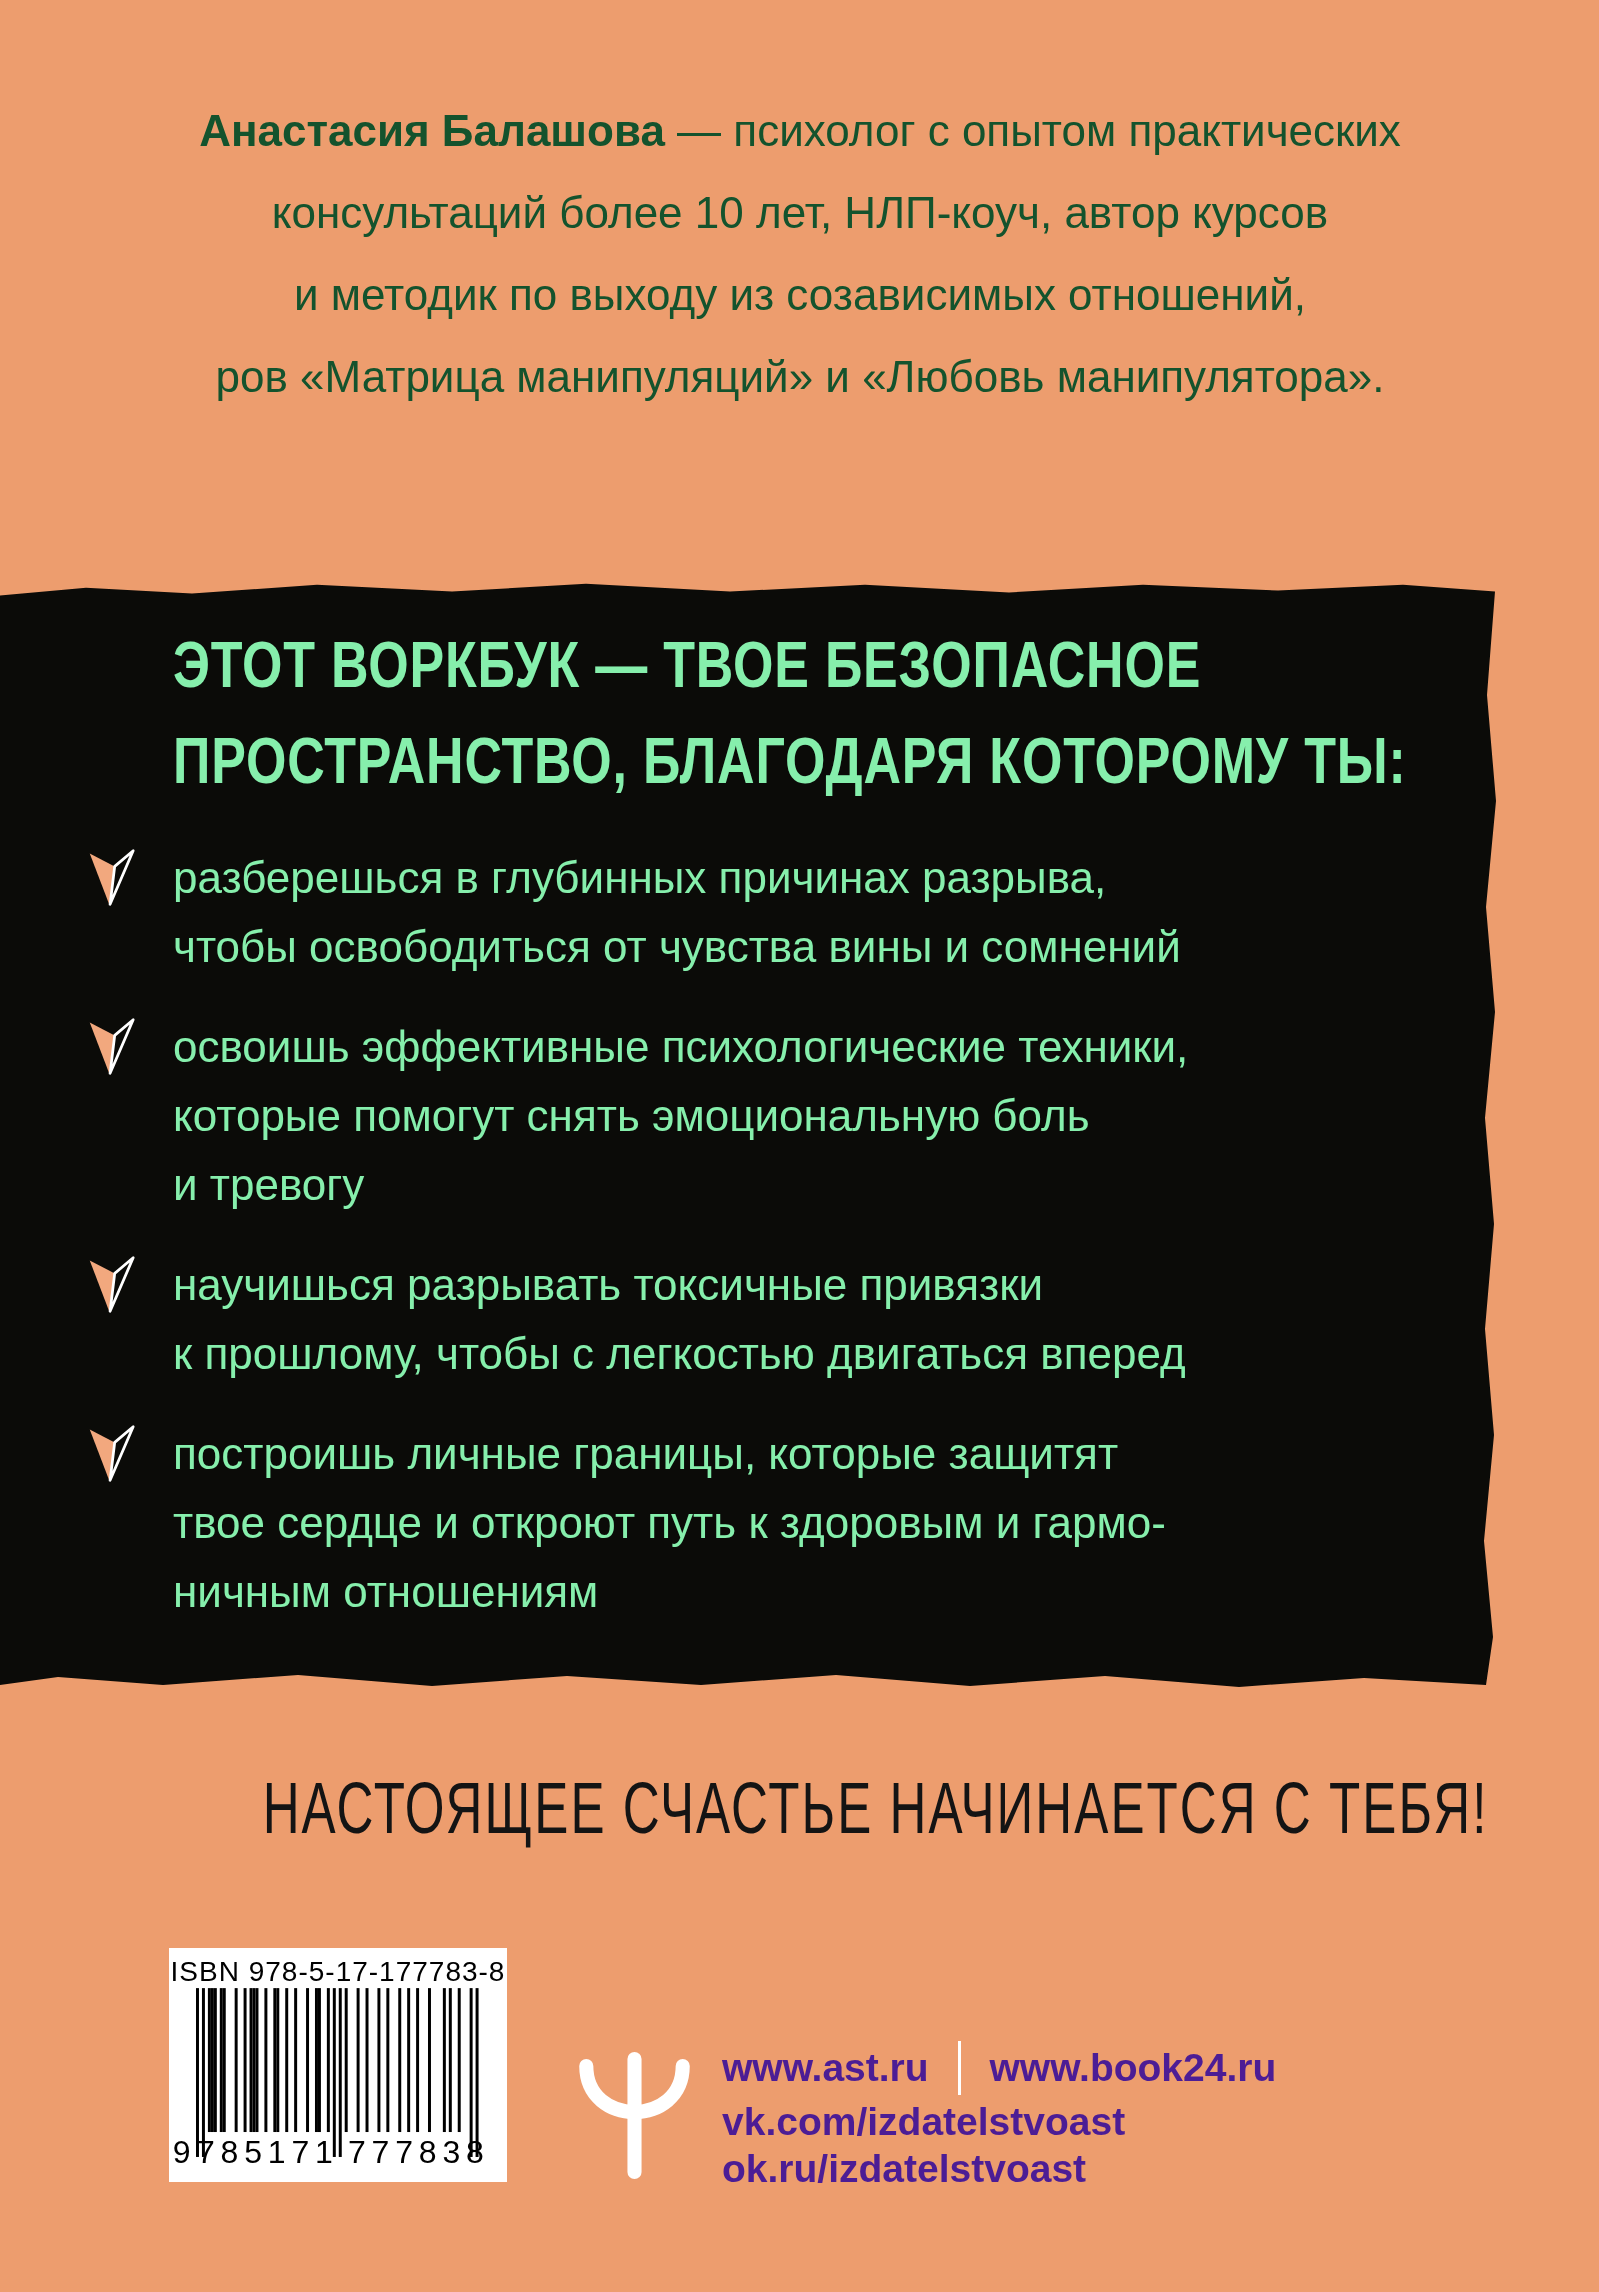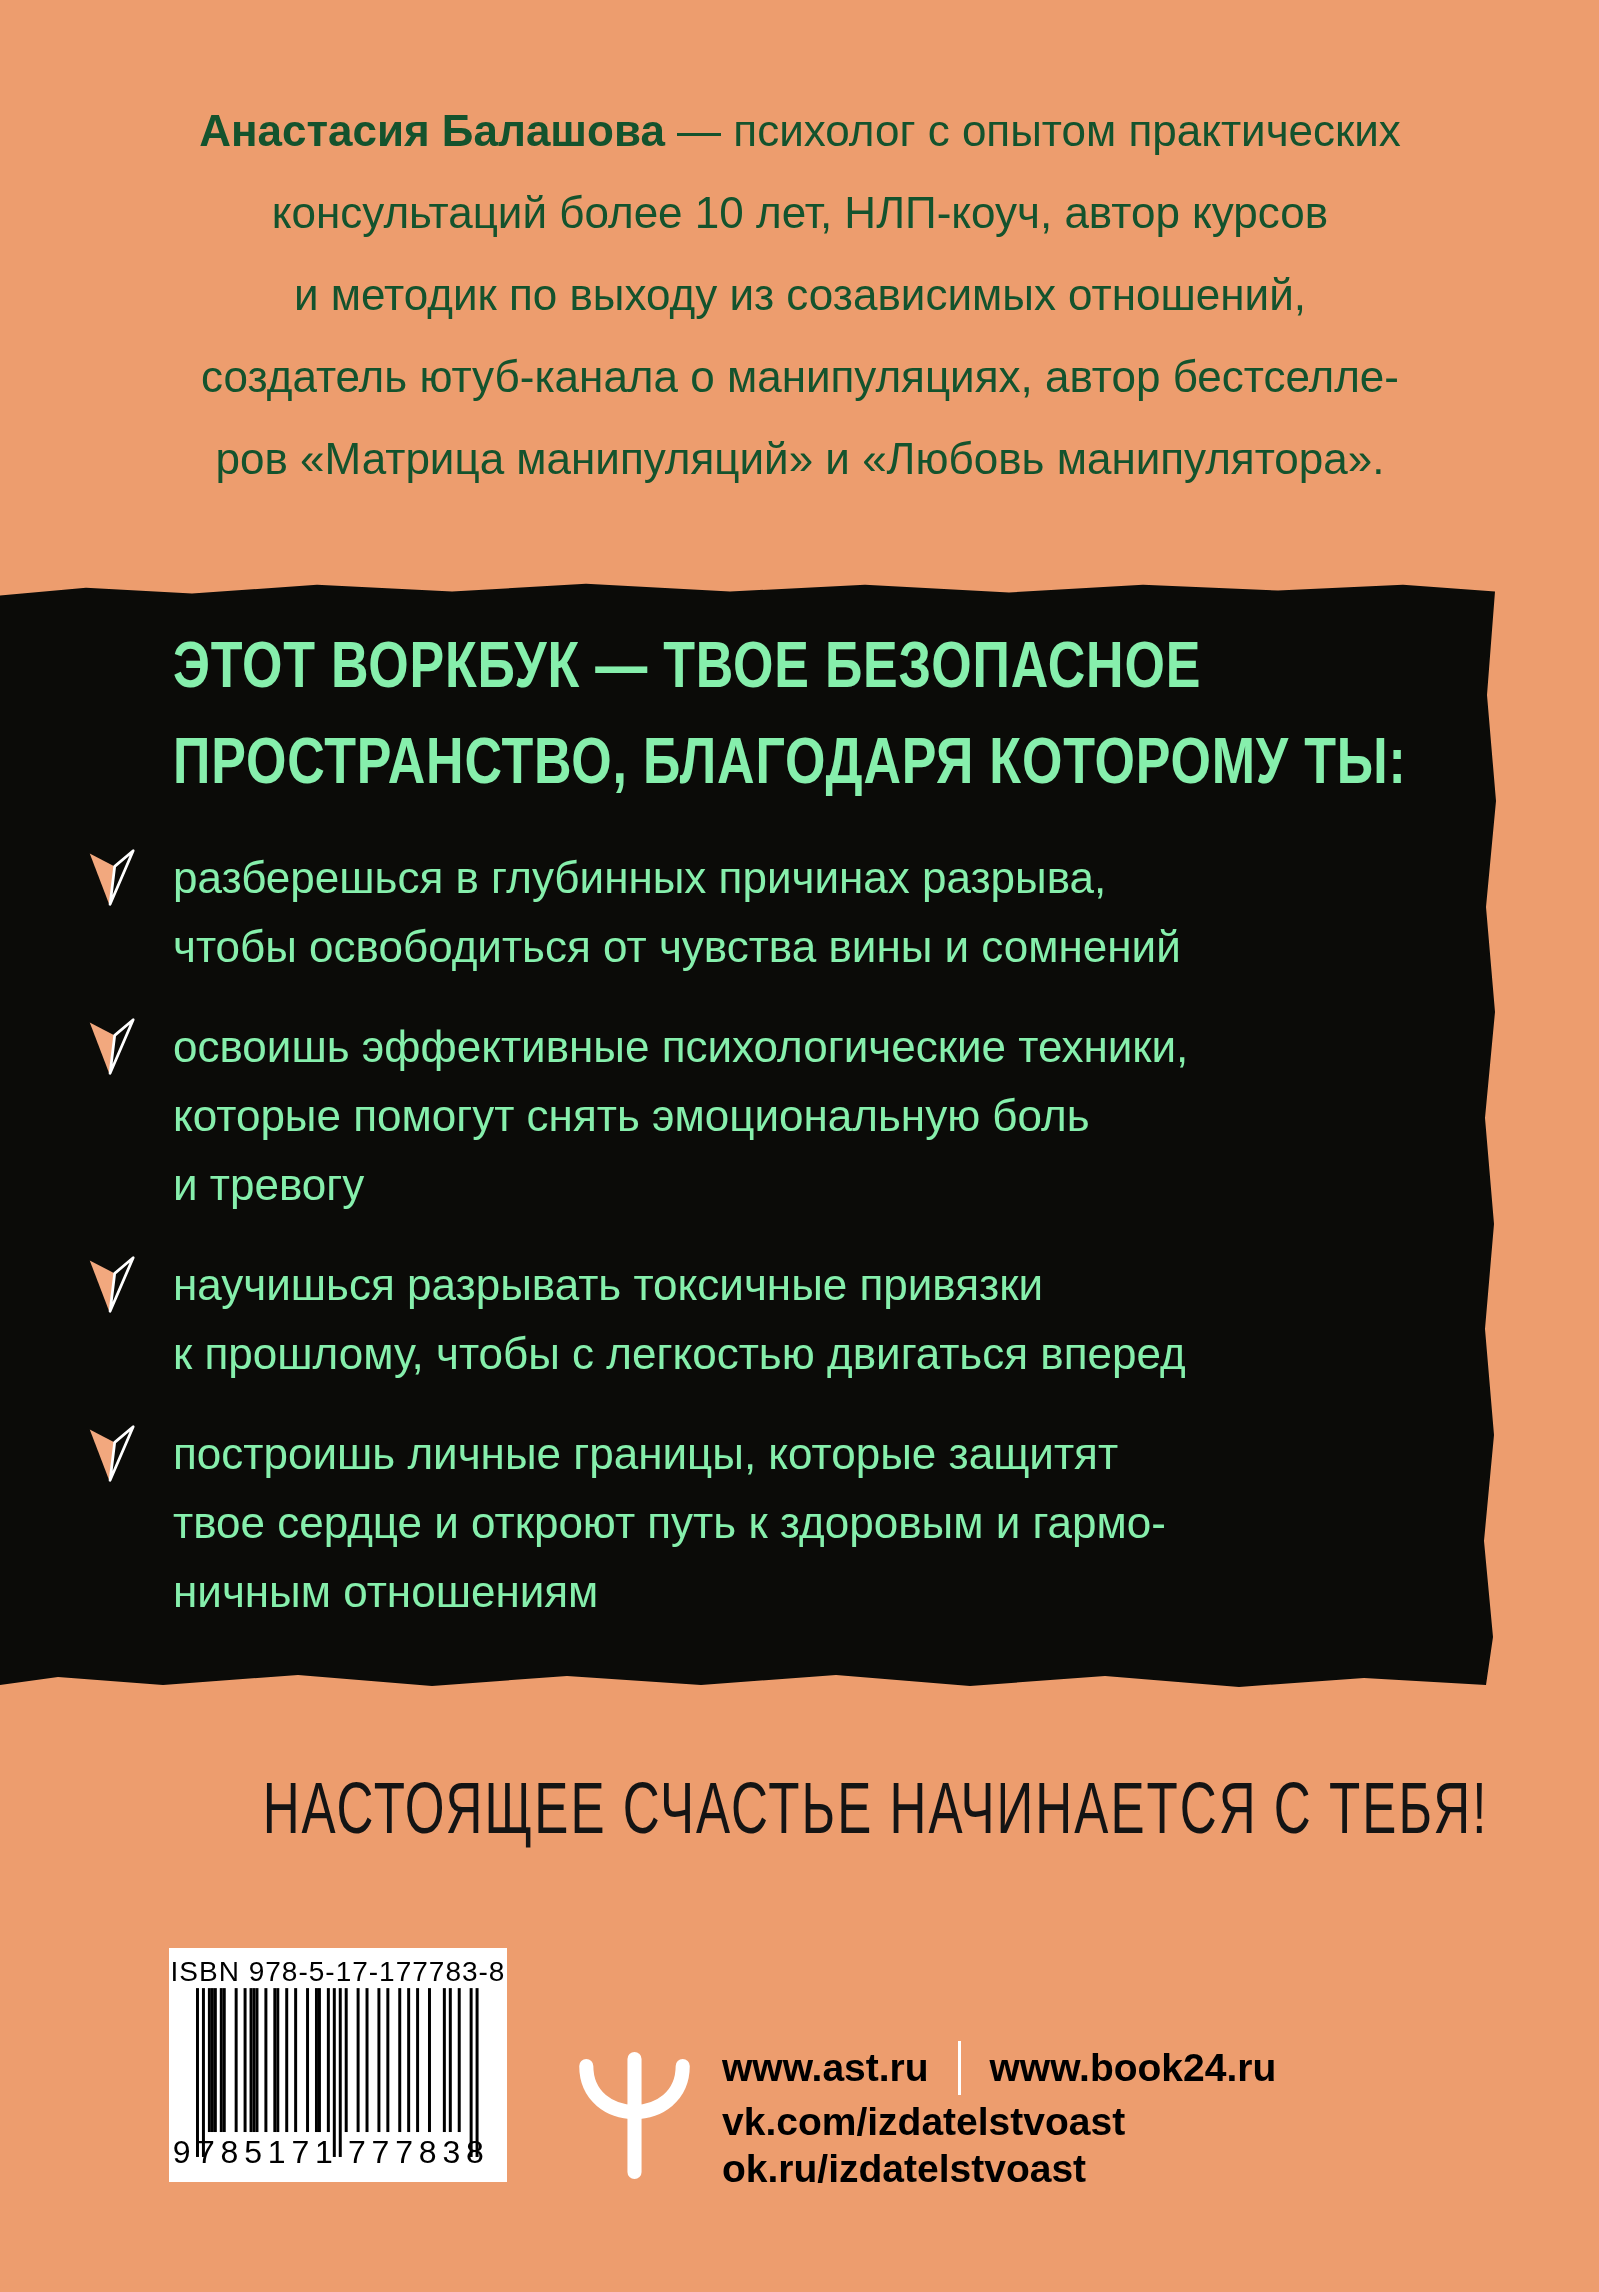--- a/index.html
+++ b/index.html
@@ -54,36 +54,35 @@
     position:absolute;top:7.7px;left:0;width:100%;text-align:center;
     font-size:28px;letter-spacing:1px;font-weight:400;
   }
   .barcode-svg{position:absolute;left:27px;top:40px;}
   .bc-digit{position:absolute;top:186px;font-size:32px;font-weight:400;}
   .bc-d0{left:3.8px;}
   .bc-g1{left:28px;width:121px;text-align:right;letter-spacing:5.8px;}
   .bc-g2{left:179px;width:123px;text-align:center;letter-spacing:5.8px;}
   
   .ast-logo{position:absolute;left:574px;top:2052px;width:121px;height:127px;}
-  .pub-links{position:absolute;left:722px;top:2039px;color:#000000;font-weight:700;font-size:39px;}
+  .pub-links{position:absolute;left:722px;top:2039px;color:#4c1d95;font-weight:700;font-size:39px;}
   .pub-line1{display:flex;align-items:center;height:58px;}
   .pub-sep{width:2.9px;height:54px;background:#ffffff;margin:0 29px;}
   .pub-line2{margin-top:0px;height:50px;display:flex;align-items:center;}
   .pub-line3{height:50px;display:flex;align-items:flex-start;}
 </style>
 </head>
 <body>
 
 <div class="page">
 
   <div class="author-blurb">
     <div><b>Анастасия Балашова</b><span> — психолог с опытом практических</span></div>
     <div>консультаций более 10 лет, НЛП-коуч, автор курсов</div>
     <div>и методик по выходу из созависимых отношений,</div>
-    <div>создатель ютуб-канала о манипуляциях, автор бестселле-</div>
     <div>ров «Матрица манипуляций» и «Любовь манипулятора».</div>
   </div>
 
   <div class="black-panel">
     <div class="panel-heading">
       <span class="hline">ЭТОТ ВОРКБУК — ТВОЕ БЕЗОПАСНОЕ</span>
       <span class="hline">ПРОСТРАНСТВО, БЛАГОДАРЯ КОТОРОМУ ТЫ:</span>
     </div>
 
     <div class="bullets">

